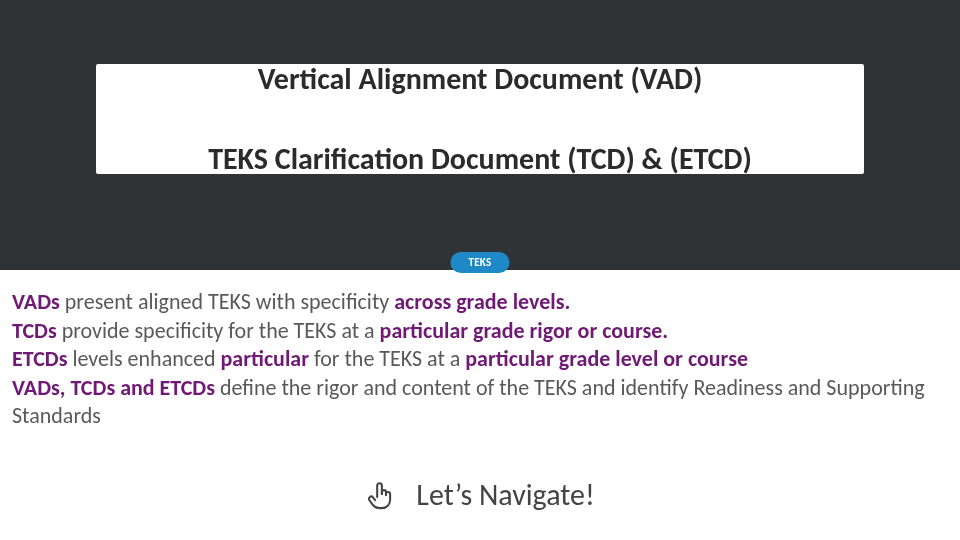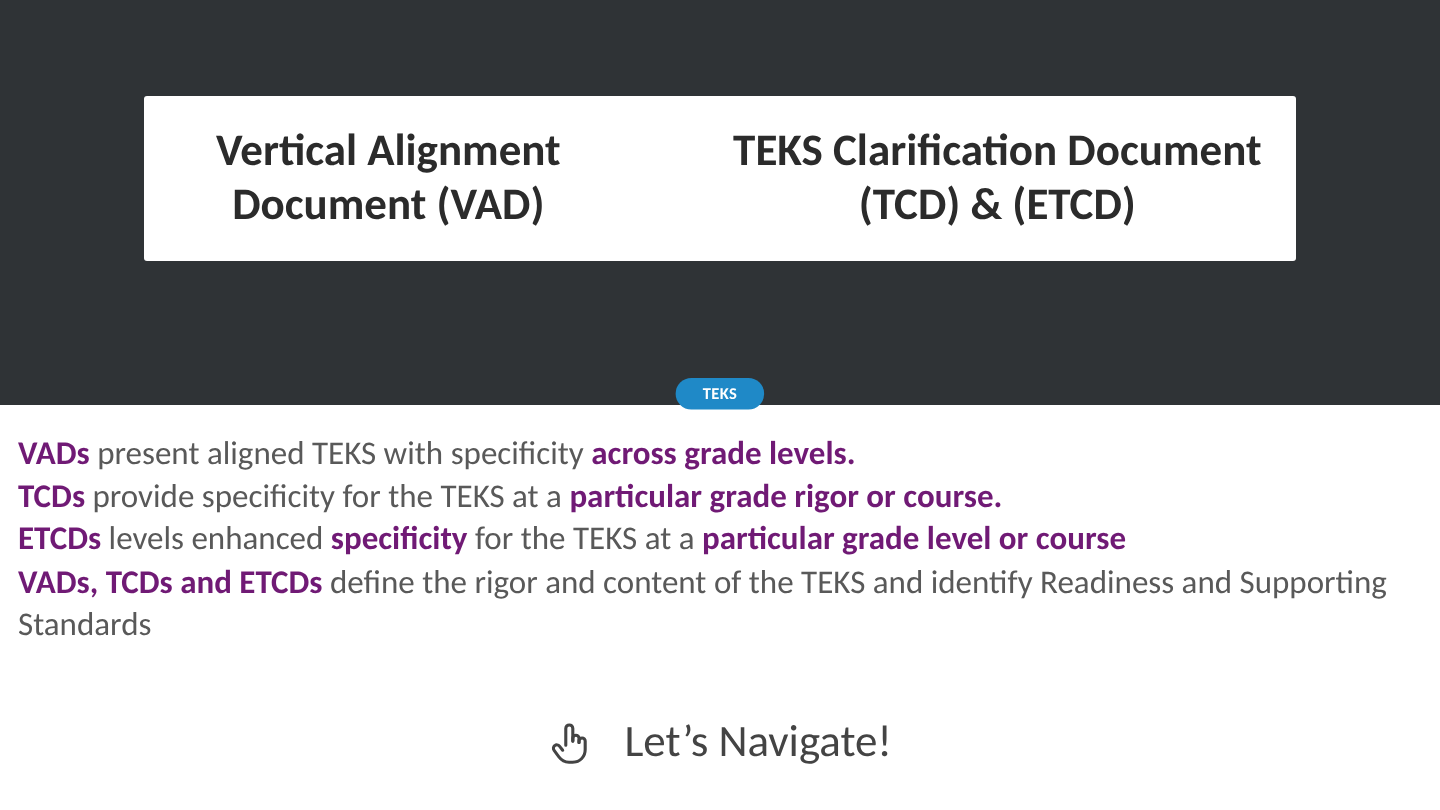--- a/index.html
+++ b/index.html
@@ -27,21 +27,21 @@
   }
   .title-card {
     position: absolute;
     top: 64px;
     left: 96px;
     width: 768px;
     height: 110px;
     background: #ffffff;
     border-radius: 2px;
     display: flex;
-    flex-direction: row;
+    flex-direction: column;
     justify-content: center;
     align-items: center;
     gap: 44px;
   }
   .title-line {
     color: #2b2b2b;
     font-weight: 700;
     font-size: 30px;
     line-height: 1.2;
     text-align: center;
@@ -118,21 +118,21 @@
   <div class="chip">TEKS</div>
 
   <div class="body">
     <div>
       <b>VADs</b><span> present aligned TEKS with specificity </span><b>across grade levels.</b><span></span>
     </div>
     <div>
       <b>TCDs</b><span>  provide specificity for the TEKS at a </span><b>particular grade rigor or course.</b><span></span>
     </div>
     <div>
-      <b>ETCDs</b><span> levels enhanced </span><b>specificity</b><span> for the TEKS at a </span><b>particular grade level or course</b><span></span>
+      <b>ETCDs</b><span> levels enhanced </span><b>particular</b><span> for the TEKS at a </span><b>particular grade level or course</b><span></span>
     </div>
     <div>
       <b>VADs, TCDs and ETCDs</b><span> define the rigor and content of the TEKS and identify Readiness and Supporting Standards</span>
     </div>
   </div>
 
   <div class="navigate">
     <span class="hand-icon">
       <svg viewBox="0 0 32 32">
         <path d="M13 18 V6 c0-1.4 1.1-2.5 2.5-2.5 S18 4.6 18 6 v9"></path>

